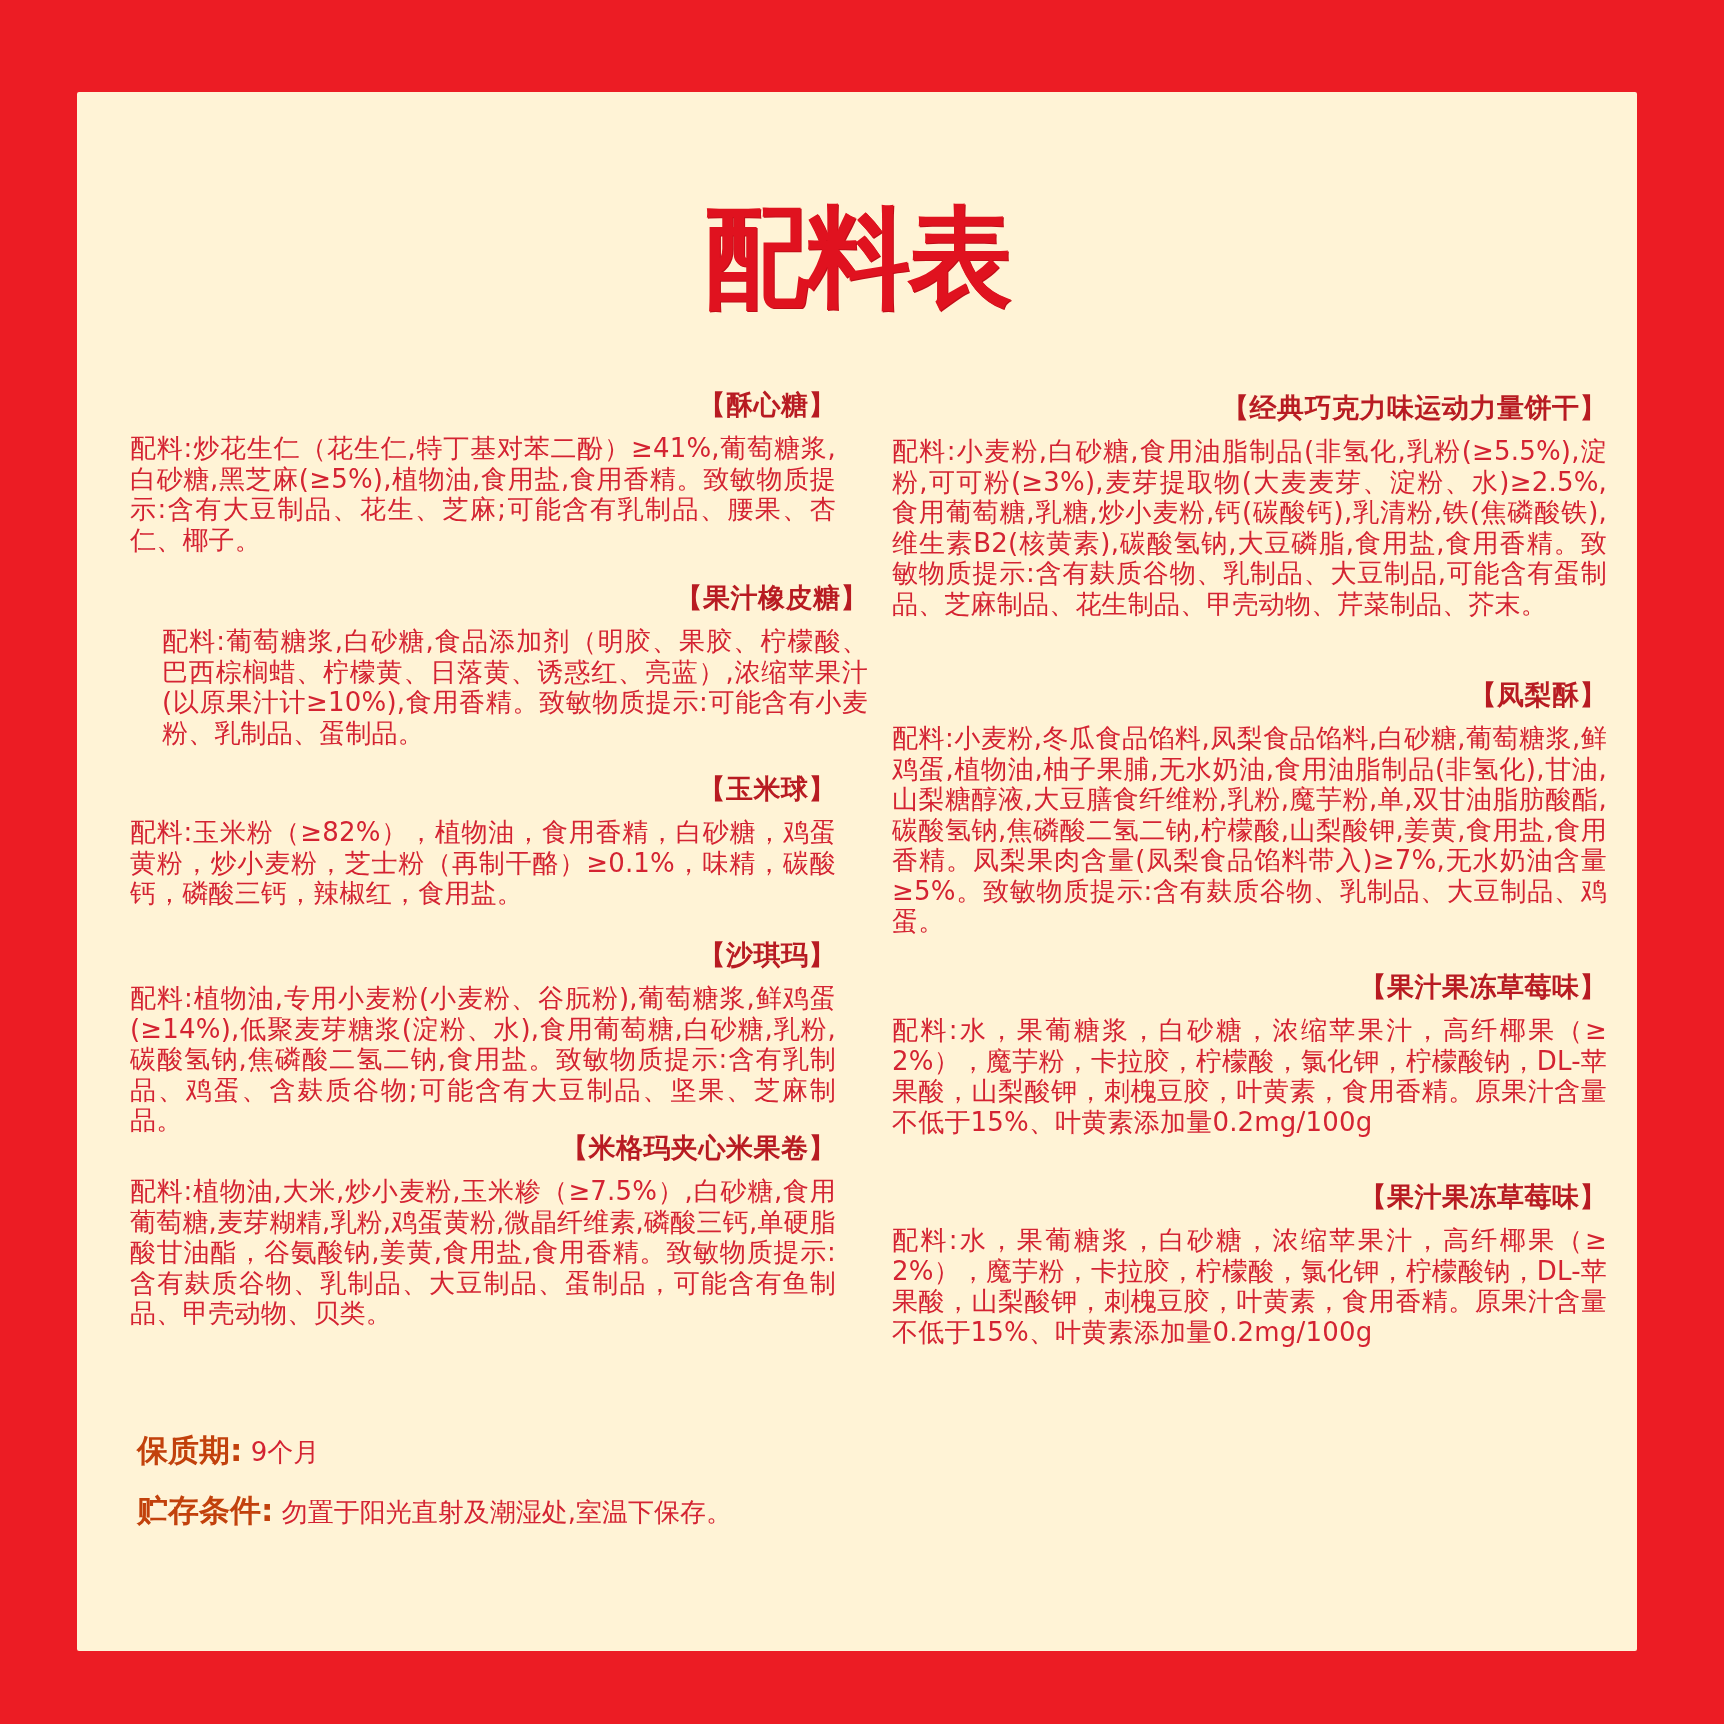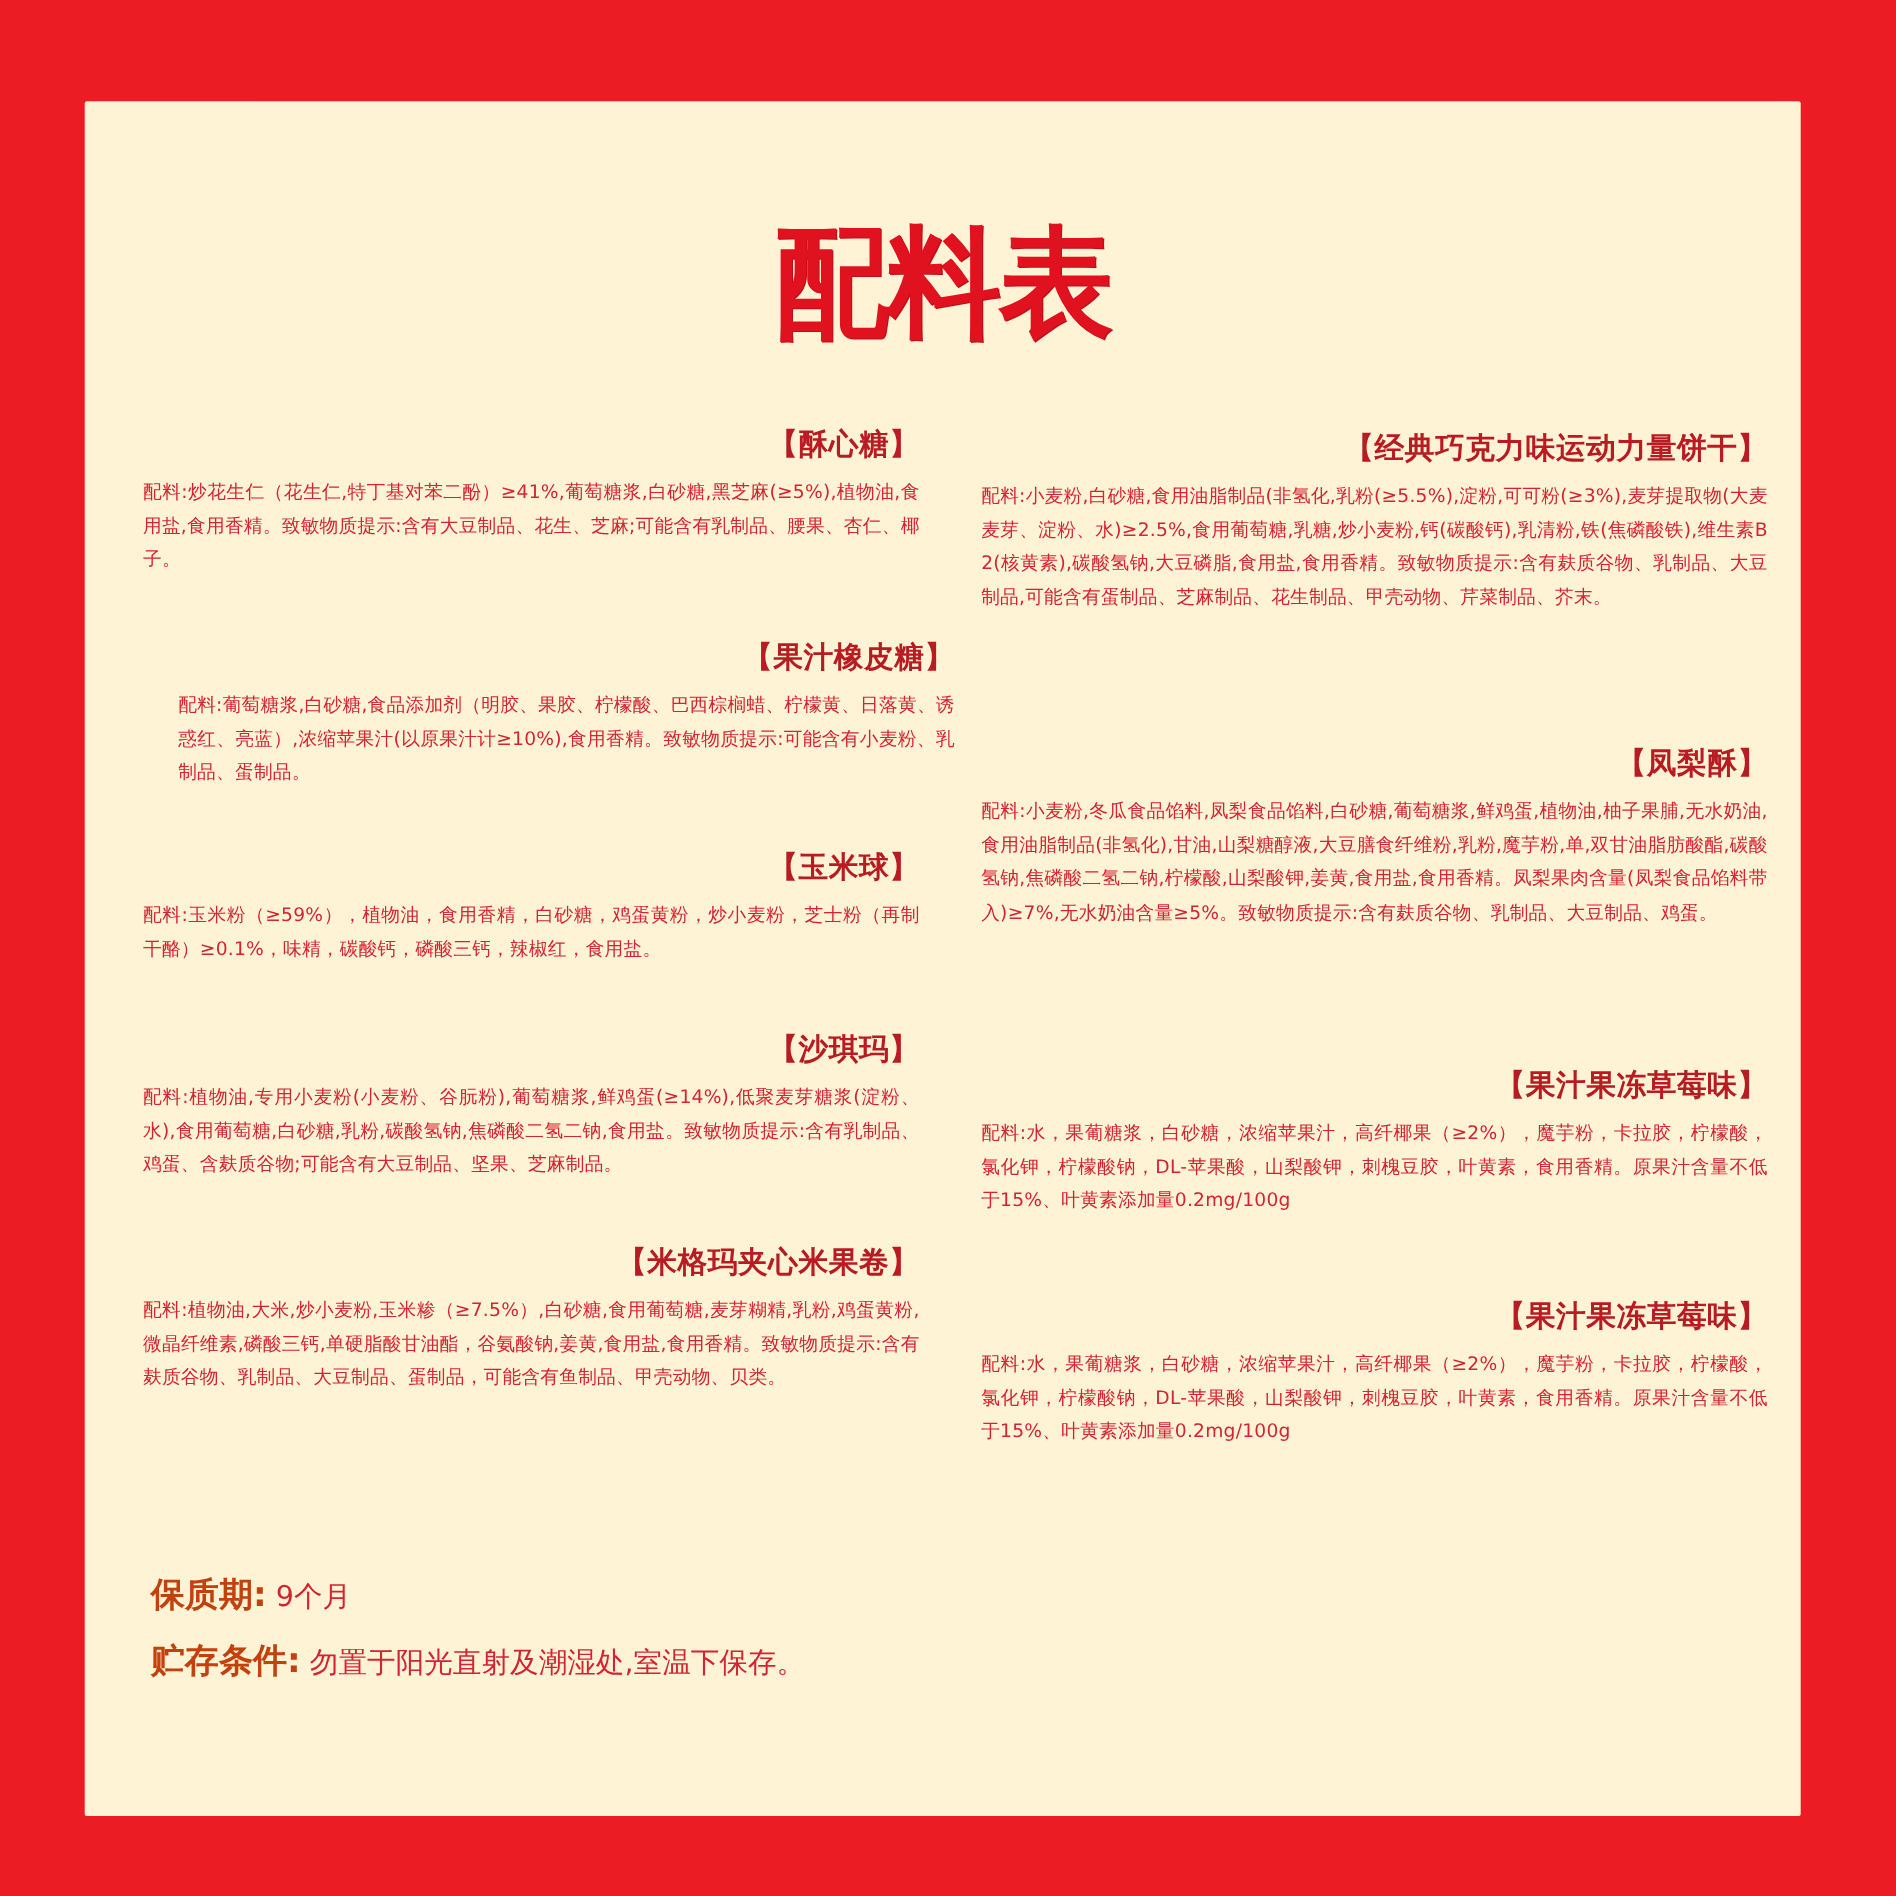--- a/index.html
+++ b/index.html
@@ -41,21 +41,21 @@
   .heading {
     font-size: 27px;
     font-weight: bold;
     color: #b81b22;
     line-height: 40px;
     white-space: nowrap;
     letter-spacing: 0.5px;
     text-align: right;
   }
   .body-text {
-    font-size: 17px;
+    font-size: 26px;
     color: #d42332;
     line-height: 30.5px;
     margin-top: 8px;
     text-align: justify;
     word-break: break-all;
     letter-spacing: 0.2px;
   }
   .left .section { left: 53px; width: 706px; }
   .right .section { left: 815px; width: 715px; }
   .footer-line {
@@ -83,21 +83,21 @@
     <div class="section" style="top:293px;">
       <div class="heading">【酥心糖】</div>
       <div class="body-text">配料:炒花生仁（花生仁,特丁基对苯二酚）≥41%,葡萄糖浆,白砂糖,黑芝麻(≥5%),植物油,食用盐,食用香精。致敏物质提示:含有大豆制品、花生、芝麻;可能含有乳制品、腰果、杏仁、椰子。</div>
     </div>
     <div class="section" style="top:486px;margin-left:32px;">
       <div class="heading">【果汁橡皮糖】</div>
       <div class="body-text">配料:葡萄糖浆,白砂糖,食品添加剂（明胶、果胶、柠檬酸、巴西棕榈蜡、柠檬黄、日落黄、诱惑红、亮蓝）,浓缩苹果汁(以原果汁计≥10%),食用香精。致敏物质提示:可能含有小麦粉、乳制品、蛋制品。</div>
     </div>
     <div class="section" style="top:677px;">
       <div class="heading">【玉米球】</div>
-      <div class="body-text">配料:玉米粉（≥59%），植物油，食用香精，白砂糖，鸡蛋黄粉，炒小麦粉，芝士粉（再制干酪）≥0.1%，味精，碳酸钙，磷酸三钙，辣椒红，食用盐。</div>
+      <div class="body-text">配料:玉米粉（≥82%），植物油，食用香精，白砂糖，鸡蛋黄粉，炒小麦粉，芝士粉（再制干酪）≥0.1%，味精，碳酸钙，磷酸三钙，辣椒红，食用盐。</div>
     </div>
     <div class="section" style="top:843px;">
       <div class="heading">【沙琪玛】</div>
       <div class="body-text">配料:植物油,专用小麦粉(小麦粉、谷朊粉),葡萄糖浆,鲜鸡蛋(≥14%),低聚麦芽糖浆(淀粉、水),食用葡萄糖,白砂糖,乳粉,碳酸氢钠,焦磷酸二氢二钠,食用盐。致敏物质提示:含有乳制品、鸡蛋、含麸质谷物;可能含有大豆制品、坚果、芝麻制品。</div>
     </div>
     <div class="section" style="top:1036px;">
       <div class="heading">【米格玛夹心米果卷】</div>
       <div class="body-text">配料:植物油,大米,炒小麦粉,玉米糁（≥7.5%）,白砂糖,食用葡萄糖,麦芽糊精,乳粉,鸡蛋黄粉,微晶纤维素,磷酸三钙,单硬脂酸甘油酯，谷氨酸钠,姜黄,食用盐,食用香精。致敏物质提示:含有麸质谷物、乳制品、大豆制品、蛋制品，可能含有鱼制品、甲壳动物、贝类。</div>
     </div>
   </div>

